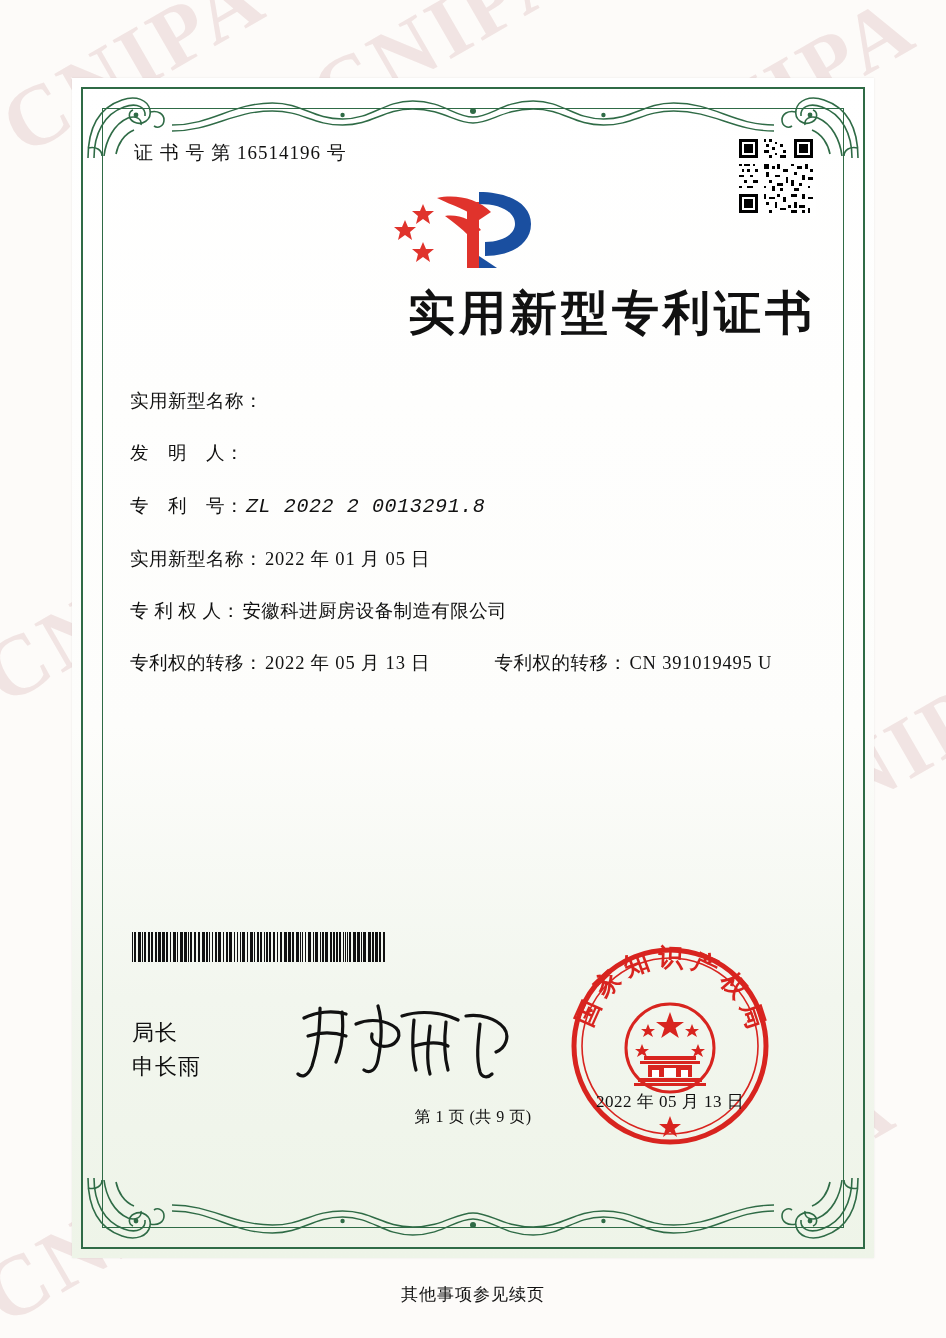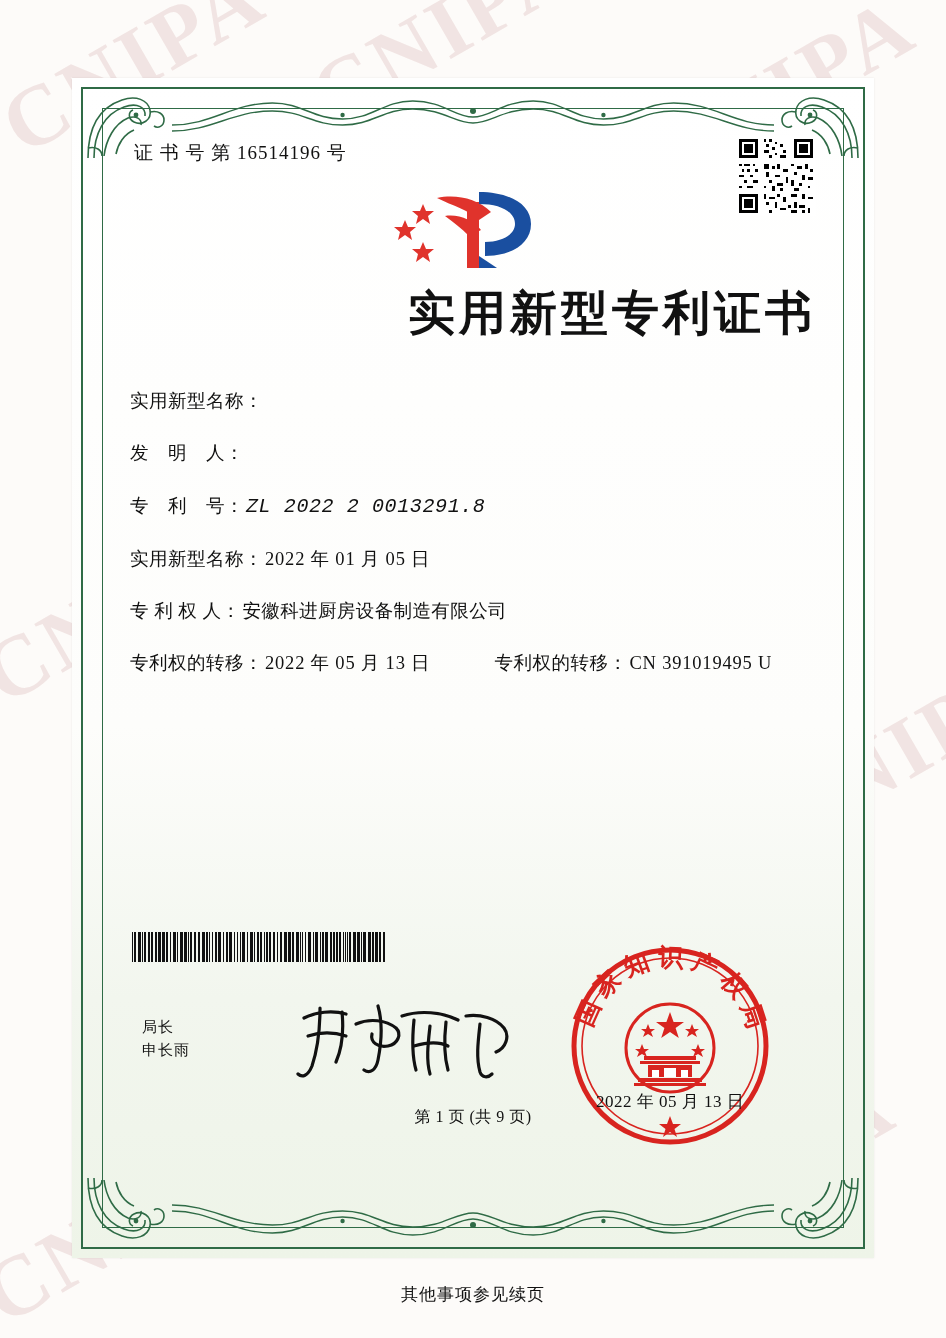--- a/index.html
+++ b/index.html
@@ -185,23 +185,23 @@
   }
   .barcode-bars {
     display: flex;
     align-items: stretch;
     height: 100%;
   }
   .barcode-bars i { display:block; height:100%; background:#111; }
 
   .signature-block {
     position: absolute;
-    left: 12px;
+    left: 2px;
     top: 84px;
-    font-size: 15px;
+    font-size: 22px;
     line-height: 1.55;
     color: #111;
     letter-spacing: 1px;
   }
   .handwriting {
     position: absolute;
     left: 160px;
     top: 58px;
     width: 230px;
     height: 100px;

